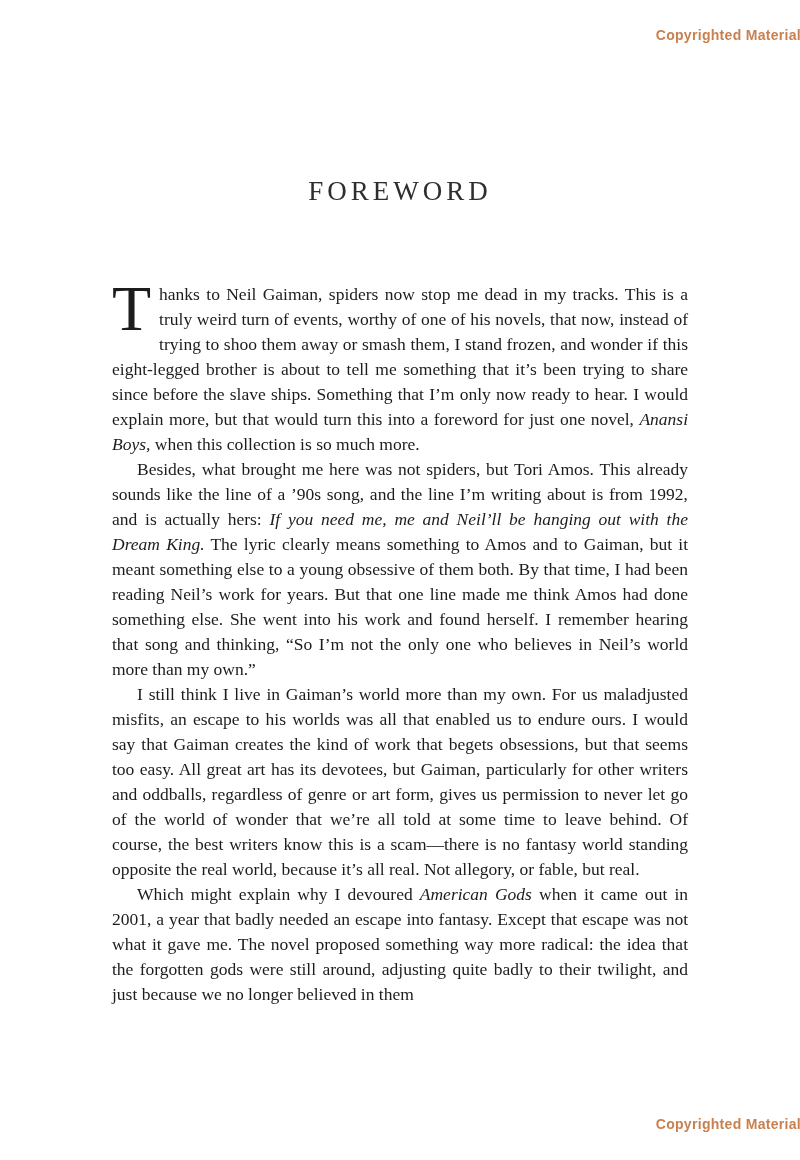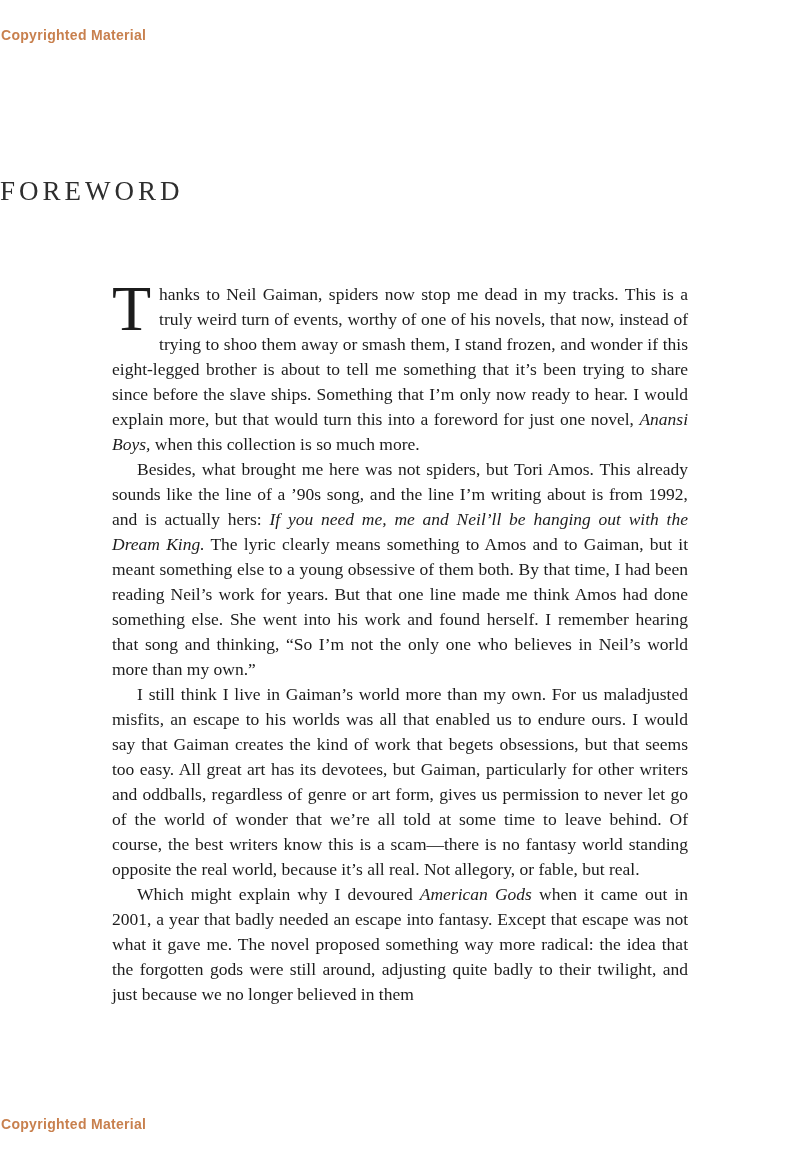--- a/index.html
+++ b/index.html
@@ -9,34 +9,35 @@
     height: 1160px;
     background: #ffffff;
     overflow: hidden;
     font-family: "Liberation Serif", serif;
     color: #1c1c1c;
   }
   .notice {
     position: absolute;
     left: 1px;
     width: 100%;
-    text-align: left;
+    text-align: right;
     font-family: "Liberation Sans", sans-serif;
     font-size: 14px;
     font-weight: 700;
     letter-spacing: 0.3px;
     color: #c8804e;
   }
   .notice-top { top: 27px; }
   .notice-bottom { top: 1116px; }
   .book-title {
     position: absolute;
     top: 176px;
     left: 0;
     width: 100%;
+    text-align: center;
     font-family: "Liberation Serif", serif;
     font-size: 27px;
     font-weight: 400;
     letter-spacing: 4px;
     color: #2e2e2e;
   }
   .content {
     position: absolute;
     left: 112px;
     top: 282px;

